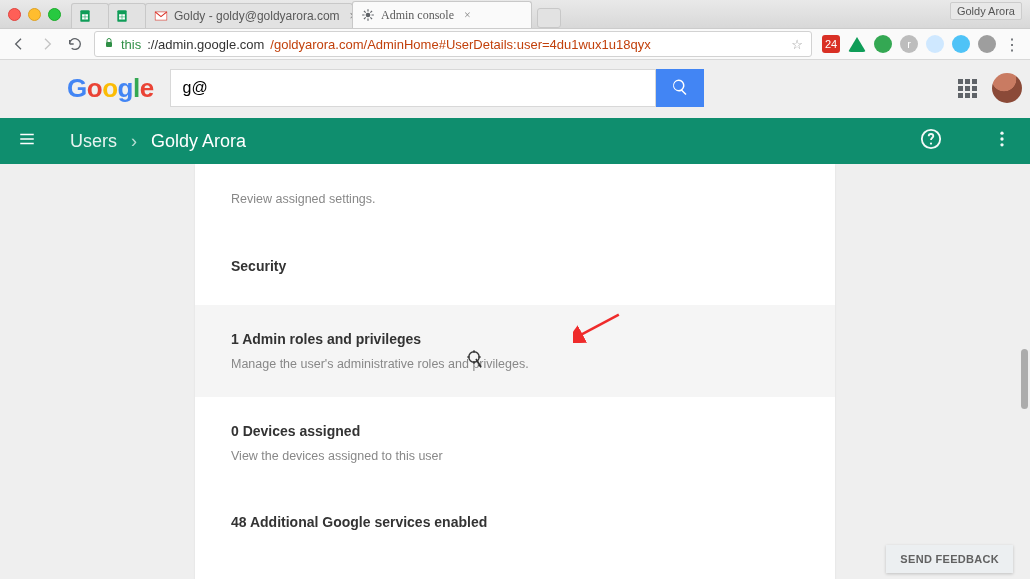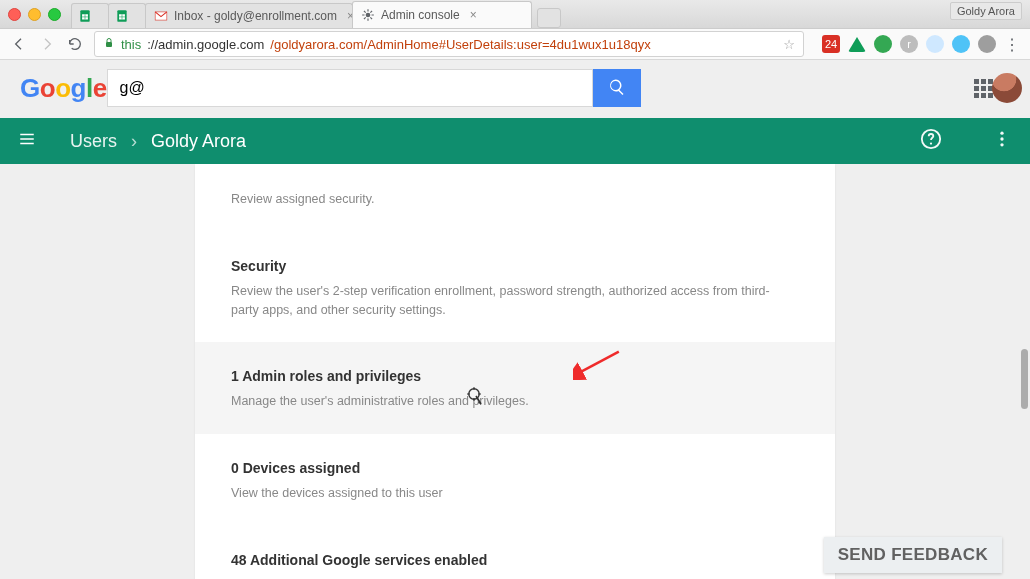--- a/index.html
+++ b/index.html
@@ -27,47 +27,47 @@
   
   .chrome{background:var(--chrome-bg);}
   .mac-topbar{height:28px;background:linear-gradient(#e9e9e9,#d8d8d8);display:flex;align-items:center;padding:0 8px;border-bottom:1px solid #ccc;position:relative;}
   .traffic{display:flex;gap:7px;margin-right:10px;}
   .dot{width:11px;height:11px;border-radius:50%;}
   .dot.red{background:#ff5f57;border:1px solid #e0443e;}
   .dot.yel{background:#ffbd2e;border:1px solid #dea123;}
   .dot.grn{background:#28c940;border:1px solid #1aab29;}
   .tabstrip{display:flex;height:28px;align-items:flex-end;}
   .tab{display:flex;align-items:center;background:#e2e2e2;border:1px solid #c8c8c8;border-bottom:none;height:24px;padding:0 10px 0 8px;margin-right:-1px;font-size:12px;color:var(--tab-text);max-width:200px;white-space:nowrap;overflow:hidden;text-overflow:ellipsis;gap:6px;border-top-left-radius:3px;border-top-right-radius:3px;}
-  .tab.active{background:var(--tab-active);height:26px;}
+  .tab.active{background:var(--tab-active);height:26px;font-family:Liberation Serif, serif;}
   .tab .favicon{width:14px;height:14px;flex:0 0 14px;}
   .tab .close-x{margin-left:4px;color:#888;}
   .newtab{width:22px;height:18px;background:#e2e2e2;border:1px solid #c8c8c8;margin-left:6px;border-radius:3px;}
   .profile-name{position:absolute;right:8px;top:2px;font-size:11px;color:#555;background:#e8e8e8;border:1px solid #ccc;border-radius:2px;padding:2px 6px;}
 
   .toolbar{height:30px;background:var(--tab-active);display:flex;align-items:center;padding:0 10px;border-bottom:1px solid var(--chrome-border);gap:10px;}
   .navbtn{color:#6d6d6d;font-size:15px;display:flex;align-items:center;justify-content:center;width:18px;height:18px;}
   .navbtn.disabled{color:#bdbdbd;}
   .omnibox{flex:1;display:flex;align-items:center;height:24px;background:var(--omnibox-bg);border:1px solid #d2d2d2;border-radius:3px;padding:0 8px;font-size:13px;color:var(--omnibox-text);gap:6px;overflow:hidden;}
   .omnibox .lock{color:#2f8f46;font-size:11px;}
   .omnibox .proto{color:var(--om-proto);}
   .omnibox .url-rest{color:#c2410c;}
   .omnibox .star{margin-left:auto;color:#9e9e9e;}
-  .ext-row{display:flex;align-items:center;gap:8px;margin-left:8px;}
+  .ext-row{display:flex;align-items:center;gap:8px;}
   .ext{width:18px;height:18px;border-radius:3px;display:flex;align-items:center;justify-content:center;font-size:11px;color:#fff;}
   .ext.cal{background:#d93025;}
   .ext.drive{width:0;height:0;border-left:9px solid transparent;border-right:9px solid transparent;border-bottom:15px solid #0f9d58;position:relative;}
   .ext.green{background:#34a853;border-radius:50%;}
   .ext.grey{background:#bdbdbd;border-radius:50%;color:#fff;}
   .ext.cloud{background:#4fc3f7;border-radius:50%;}
   .ext.circ{background:#9e9e9e;border-radius:50%;}
   .menu-dots{color:#5f6368;font-size:16px;}
 
   
   .app{background:var(--page-bg);height:calc(579px - 58px);display:flex;flex-direction:column;}
-  .g-header{height:40px;display:flex;align-items:center;padding:8px 8px 10px 20px;background:var(--page-bg);}
+  .g-header{height:40px;display:flex;align-items:center;padding:8px 8px 10px 20px;background:var(--page-bg);gap:16px;margin-left:47px;}
   .g-logo{font-size:26px;font-weight:bold;letter-spacing:-0.5px;}
   .g-logo span:nth-child(1){color:#4285F4;}
   .g-logo span:nth-child(2){color:#EA4335;}
   .g-logo span:nth-child(3){color:#FBBC05;}
   .g-logo span:nth-child(4){color:#4285F4;}
   .g-logo span:nth-child(5){color:#34A853;}
   .g-logo span:nth-child(6){color:#EA4335;}
   .search-wrap{display:flex;align-items:center;}
   .search-input{width:460px;height:36px;border:1px solid #d8d8d8;background:#fff;padding:0 12px;font-size:16px;outline:none;}
   .search-btn{width:48px;height:38px;background:var(--blue);border:none;display:flex;align-items:center;justify-content:center;cursor:pointer;}
@@ -95,21 +95,21 @@
   .card-column{width:640px;margin:0 auto;background:var(--card-bg);min-height:100%;box-shadow:0 1px 2px rgba(0,0,0,0.08);}
   .section{padding:26px 36px 22px 36px;border-bottom:1px solid rgba(0,0,0,0);}
   .section.highlight{background:var(--card-hover);position:relative;cursor:pointer;}
   .sec-title{font-size:14px;color:#333;font-weight:bold;margin-bottom:8px;}
   .sec-desc{font-size:12.5px;color:var(--subtext);line-height:1.5;max-width:540px;}
   .arrow{position:absolute;left:378px;top:8px;}
   .arrow svg{width:50px;height:30px;}
   .cursor{position:absolute;left:272px;top:45px;font-size:15px;color:#333;pointer-events:none;}
 
   
-  .feedback{position:absolute;right:28px;bottom:6px;background:var(--feedback-bg);color:var(--feedback-text);font-size:17px;font-weight:bold;letter-spacing:0.3px;padding:8px 14px;box-shadow:0 1px 3px rgba(0,0,0,0.2);cursor:pointer;}
+  .feedback{position:absolute;right:17px;bottom:6px;background:var(--feedback-bg);color:var(--feedback-text);font-size:11px;font-weight:bold;letter-spacing:0.3px;padding:8px 14px;box-shadow:0 1px 3px rgba(0,0,0,0.2);cursor:pointer;}
 </style>
 </head>
 <body>
 
 <div class="chrome">
   <div class="mac-topbar">
     <div class="traffic">
       <div class="dot red"></div>
       <div class="dot yel"></div>
       <div class="dot grn"></div>
@@ -135,21 +135,21 @@
             </svg>
         </span>
       </div>
       <div class="tab" style="width:188px;">
         <span class="favicon">
           <svg viewBox="0 0 24 24">
               <rect x="2" y="5" width="20" height="14" fill="#fff" stroke="#d93025"></rect>
               <polyline points="2,5 12,13 22,5" fill="none" stroke="#d93025" stroke-width="2"></polyline>
             </svg>
         </span>
-        <span>Inbox - goldy@enrollment.com</span>
+        <span>Goldy - goldy@goldyarora.com</span>
         <span class="close-x">×</span>
       </div>
       <div class="tab active" style="width:160px;">
         <span class="favicon">
           <svg viewBox="0 0 24 24">
               <circle cx="12" cy="12" r="4" fill="#5f6368"></circle>
               <g stroke="#5f6368" stroke-width="2">
                 <line x1="12" y1="2" x2="12" y2="6"></line>
                 <line x1="12" y1="18" x2="12" y2="22"></line>
                 <line x1="2" y1="12" x2="6" y2="12"></line>
@@ -270,26 +270,25 @@
           <circle cx="12" cy="12" r="2"></circle>
           <circle cx="12" cy="19" r="2"></circle>
         </svg>
     </div>
   </div>
 
   <div class="content-scroll">
     <div class="card-column">
 
       <div class="section">
-        <div class="sec-desc">Review assigned security.</div>
+        <div class="sec-desc">Review assigned settings.</div>
       </div>
 
       <div class="section">
         <div class="sec-title">Security</div>
-        <div class="sec-desc">Review the user's 2-step verification enrollment, password strength, authorized access from third-party apps, and other security settings.</div>
       </div>
 
       <div class="section highlight">
         <div class="sec-title">1 Admin roles and privileges</div>
         <div class="sec-desc">Manage the user's administrative roles and privileges.</div>
         <div class="arrow">
           <svg viewBox="0 0 60 36">
               <defs>
                 <marker id="ah" markerWidth="8" markerHeight="8" refX="2" refY="4" orient="auto">
                   <path d="M0,0 L8,4 L0,8 z" fill="#ef2b2b"></path>

